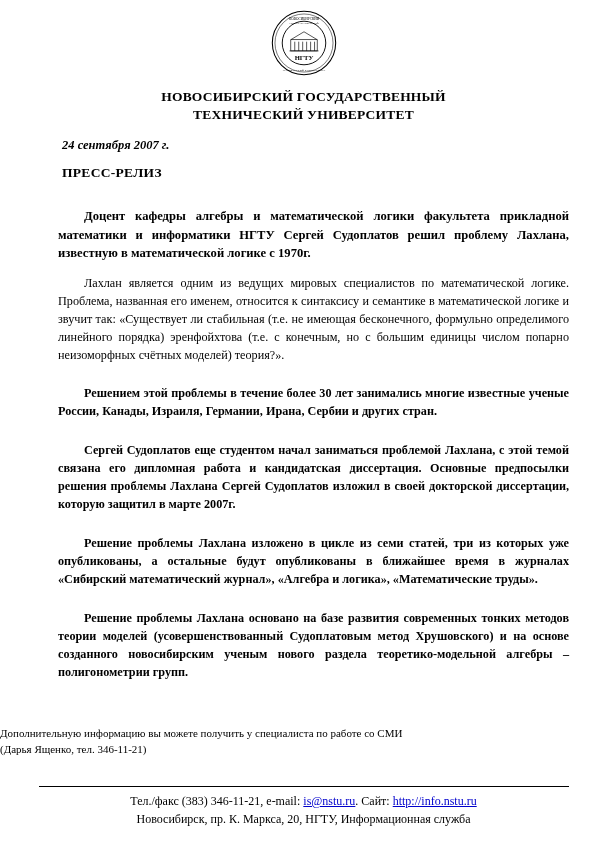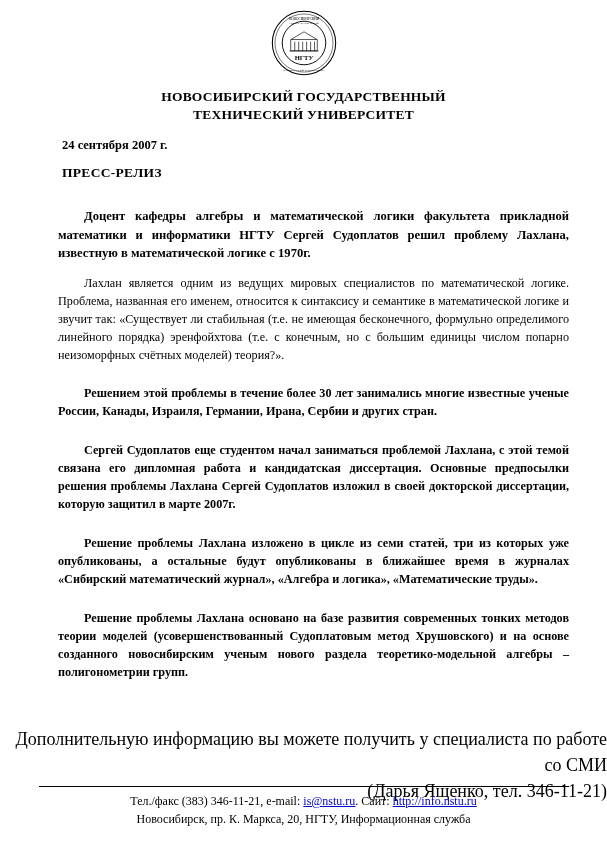--- a/index.html
+++ b/index.html
@@ -44,20 +44,21 @@
     margin-top: 12px;
   }
   .org-title div { white-space: nowrap; }
 
   
   .date-line {
     margin-top: 14px;
     padding-left: 62px;
     font-weight: bold;
     font-size: 12.5px;
+    font-style: italic;
   }
 
   
   .press-label {
     margin-top: 12px;
     padding-left: 62px;
     font-weight: bold;
     font-size: 13.5px;
     letter-spacing: 0.3px;
   }
@@ -82,24 +83,24 @@
     text-align: justify;
     text-indent: 26px;
     margin-top: 11px;
   }
   .body-par.tight { margin-top: 21px; font-weight: bold; }
 
   
   .footer-info {
     position: absolute;
     left: 0;
-    right: 0;
+    right: 12px;
     top: 726px;
-    text-align: right;
-    font-size: 18px;
+    text-align: left;
+    font-size: 11px;
     line-height: 1.45;
   }
   .footer-bar {
     position: absolute;
     left: 0;
     right: 0;
     top: 786px;
     text-align: center;
     font-size: 12px;
     line-height: 1.5;

